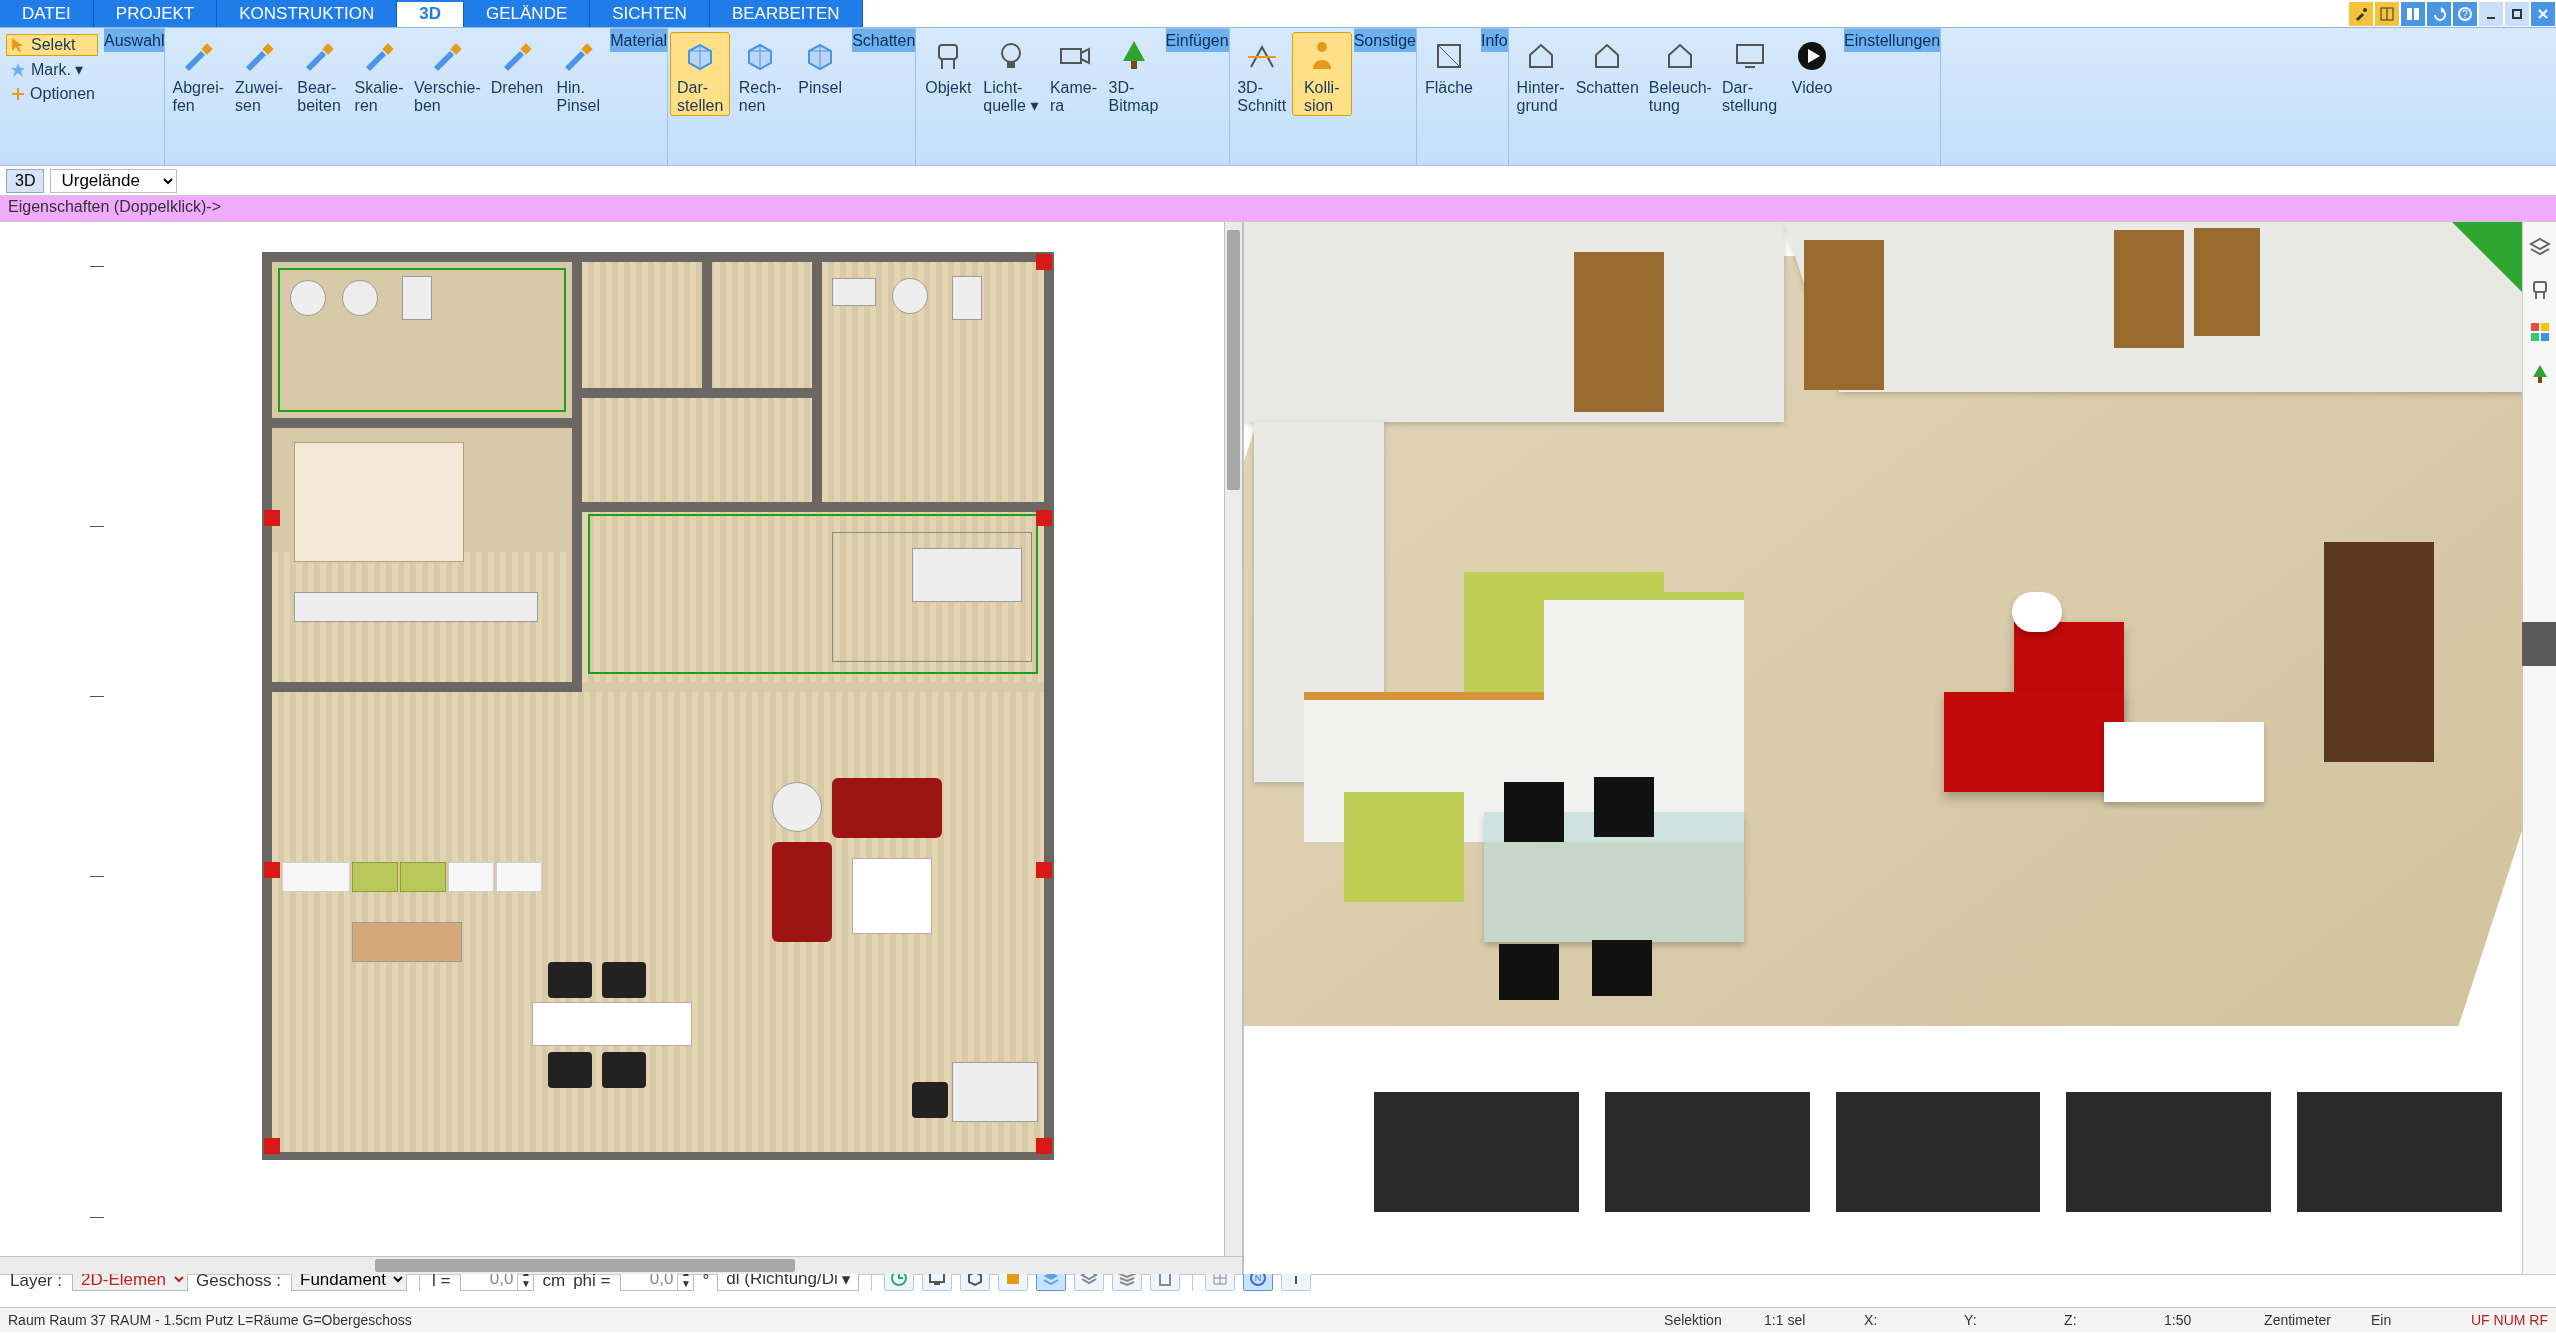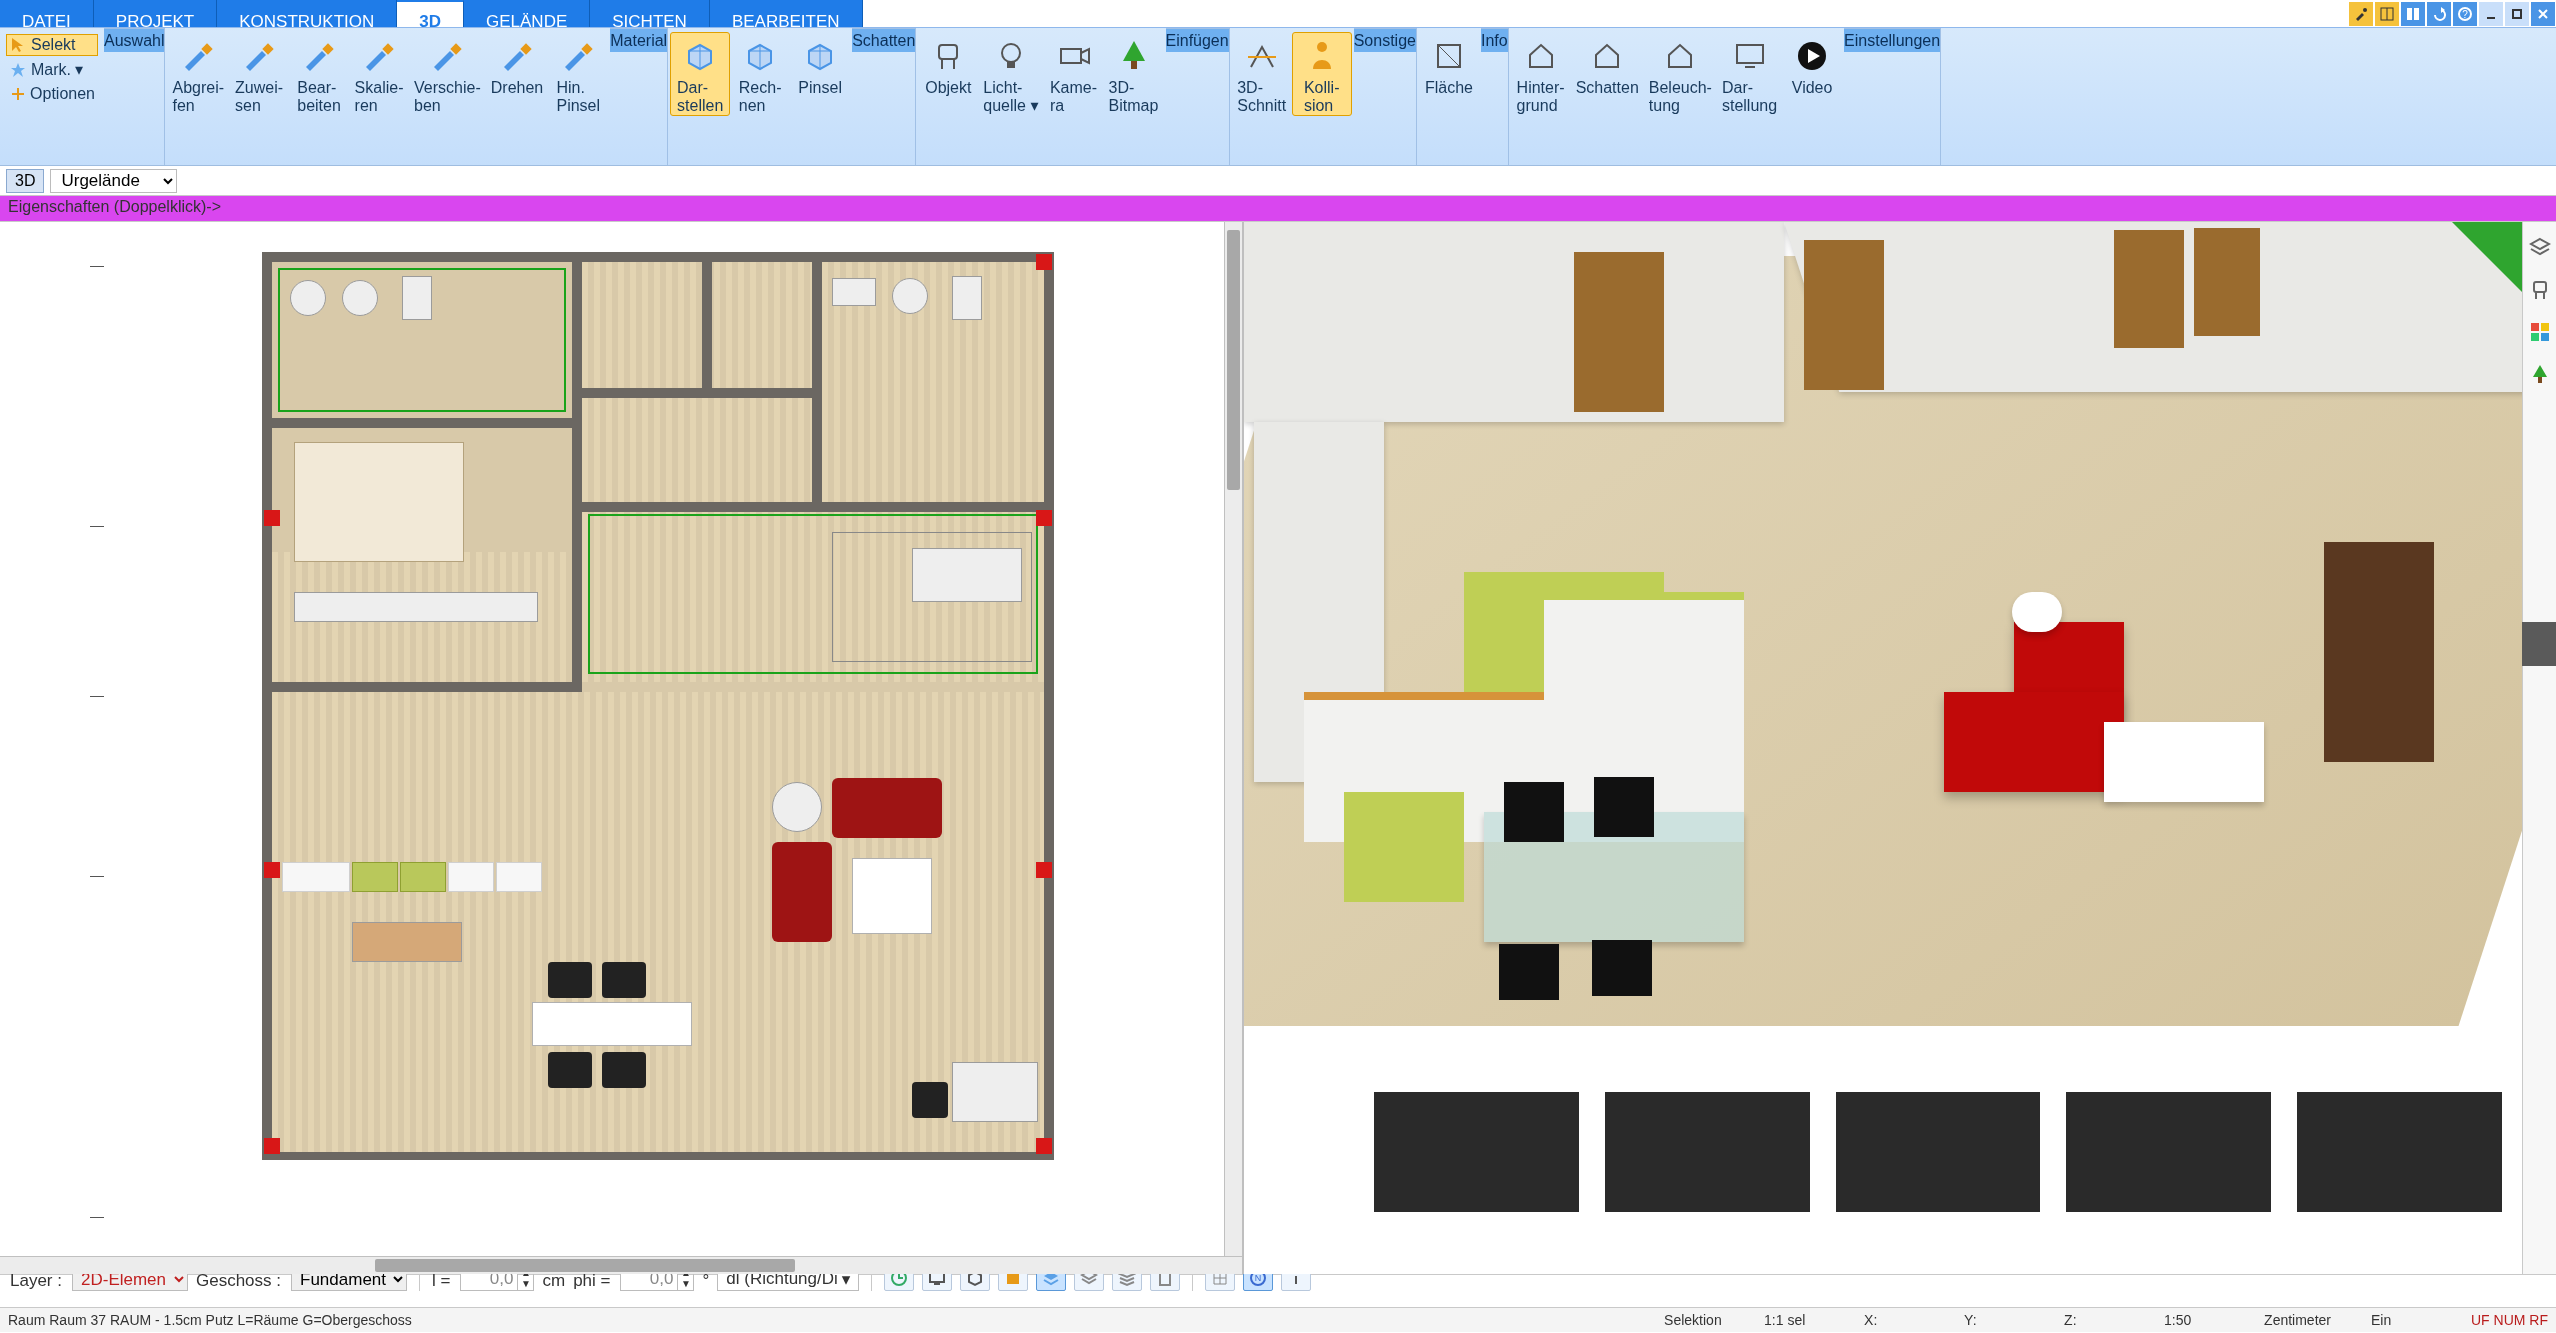--- a/index.html
+++ b/index.html
@@ -1,20 +1,20 @@
 <!DOCTYPE html>
 <html><head>
 <meta charset="utf-8">
 <style>
 * { margin: 0; padding: 0; box-sizing: border-box; font-family: "Segoe UI", Tahoma, sans-serif; }
 html, body { width: 2556px; height: 1333px; overflow: hidden; background: #fff; font-size: 18px; }
 
 
 .menubar { display: flex; height: 28px; background: #fff; border-bottom: 1px solid #8fb8ec; }
-.menubar .tab { padding: 8px 22px; font-size: 17px; line-height: 28px; color: #fff; background: #1f7ce8; border-right: 1px solid #0e5eb8; cursor: pointer; }
+.menubar .tab { padding: 0 22px; font-size: 17px; line-height: 28px; color: #fff; background: #1f7ce8; border-right: 1px solid #0e5eb8; cursor: pointer; }
 .menubar .tab.active { background: #fff; color: #1f7ce8; font-weight: 600; border-top: 2px solid #1f7ce8; line-height: 24px; }
 .menubar .spacer { flex: 1; }
 .menubar .win-btn { width: 24px; height: 24px; margin: 2px 1px; display: flex; align-items: center; justify-content: center; background: #4a95e6; color: #fff; font-size: 15px; cursor: pointer; }
 .menubar .win-btn.y { background: #f5c23c; color: #333; }
 .menubar .win-btn.light { background: #c9dffa; color: #333; }
 
 
 .ribbon { display: flex; height: 138px; background: linear-gradient(#d7e9fb,#c4defb); border-bottom: 1px solid #9fbde0; }
 .ribbon-panel { display: flex; border-right: 1px solid #a0c0e6; }
 .ribbon-panel .body { flex: 1; display: flex; align-items: flex-start; padding: 4px 2px 0 2px; }
@@ -26,21 +26,21 @@
 
 .sel-col { width: 100px; display: flex; flex-direction: column; gap: 2px; padding: 2px 4px; }
 .sel-btn { display: flex; align-items: center; gap: 4px; font-size: 16px; color: #193a5c; padding: 1px 2px; cursor: pointer; border: 1px solid transparent; }
 .sel-btn.on { background: #ffe088; border-color: #e0a000; }
 .sel-btn .sico { width: 18px; height: 18px; display: inline-flex; align-items: center; justify-content: center; }
 
 
 .ctx1 { height: 30px; display: flex; align-items: center; gap: 6px; padding: 0 6px; background: #fff; border-bottom: 1px solid #c9c9c9; font-size: 17px; }
 .ctx1 .badge { background: #d7e4f5; border: 1px solid #8aa9d0; padding: 0 8px; height: 24px; line-height: 22px; font-size: 16px; }
 .ctx1 select { height: 24px; font-size: 17px; border: 1px solid #bcbcbc; padding: 0 20px 0 6px; background: #fff; }
-.ctx2 { height: 26px; background: #d946ef; border-bottom: 1px solid #c9c9c9; font-size: 16px; color: #333; padding: 2px 8px; }
+.ctx2 { height: 26px; background: #f0abfc; border-bottom: 1px solid #c9c9c9; font-size: 16px; color: #333; padding: 2px 8px; }
 
 
 .main { display: flex; height: 1052px; }
 .pane { position: relative; background: #fff; }
 .pane2d { width: 1244px; border-right: 2px solid #bfbfbf; }
 .pane3d { flex: 1; }
 .scrollbar-h { position: absolute; left: 0; right: 0; bottom: 0; height: 18px; background: #ececec; border-top: 1px solid #c0c0c0; }
 .scrollbar-h .thumb { position: absolute; left: 375px; width: 420px; top: 2px; bottom: 2px; background: #a8a8a8; border-radius: 2px; }
 .scrollbar-v { position: absolute; right: 0; top: 0; bottom: 18px; width: 18px; background: #ececec; border-left: 1px solid #c0c0c0; }
 .scrollbar-v .thumb { position: absolute; top: 8px; height: 260px; left: 2px; right: 2px; background: #a8a8a8; border-radius: 2px; }

